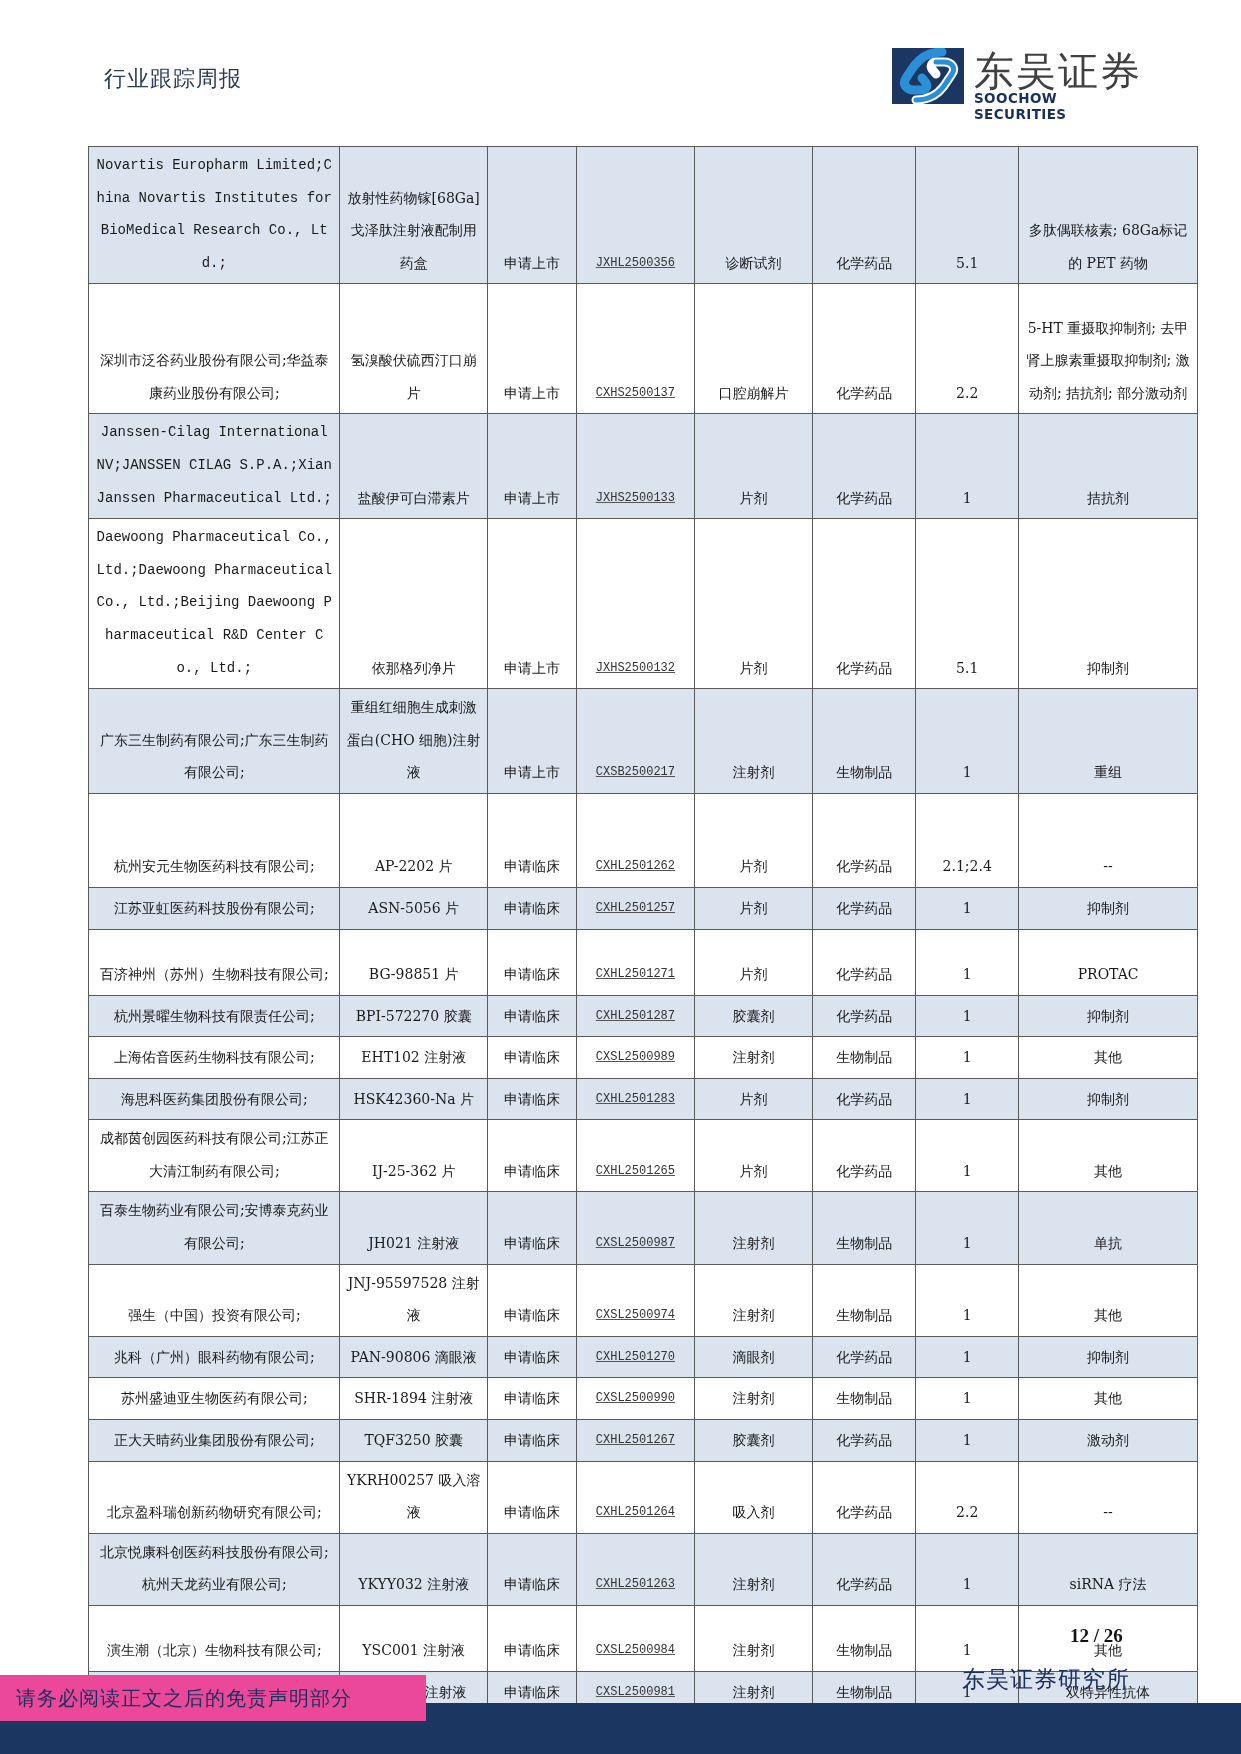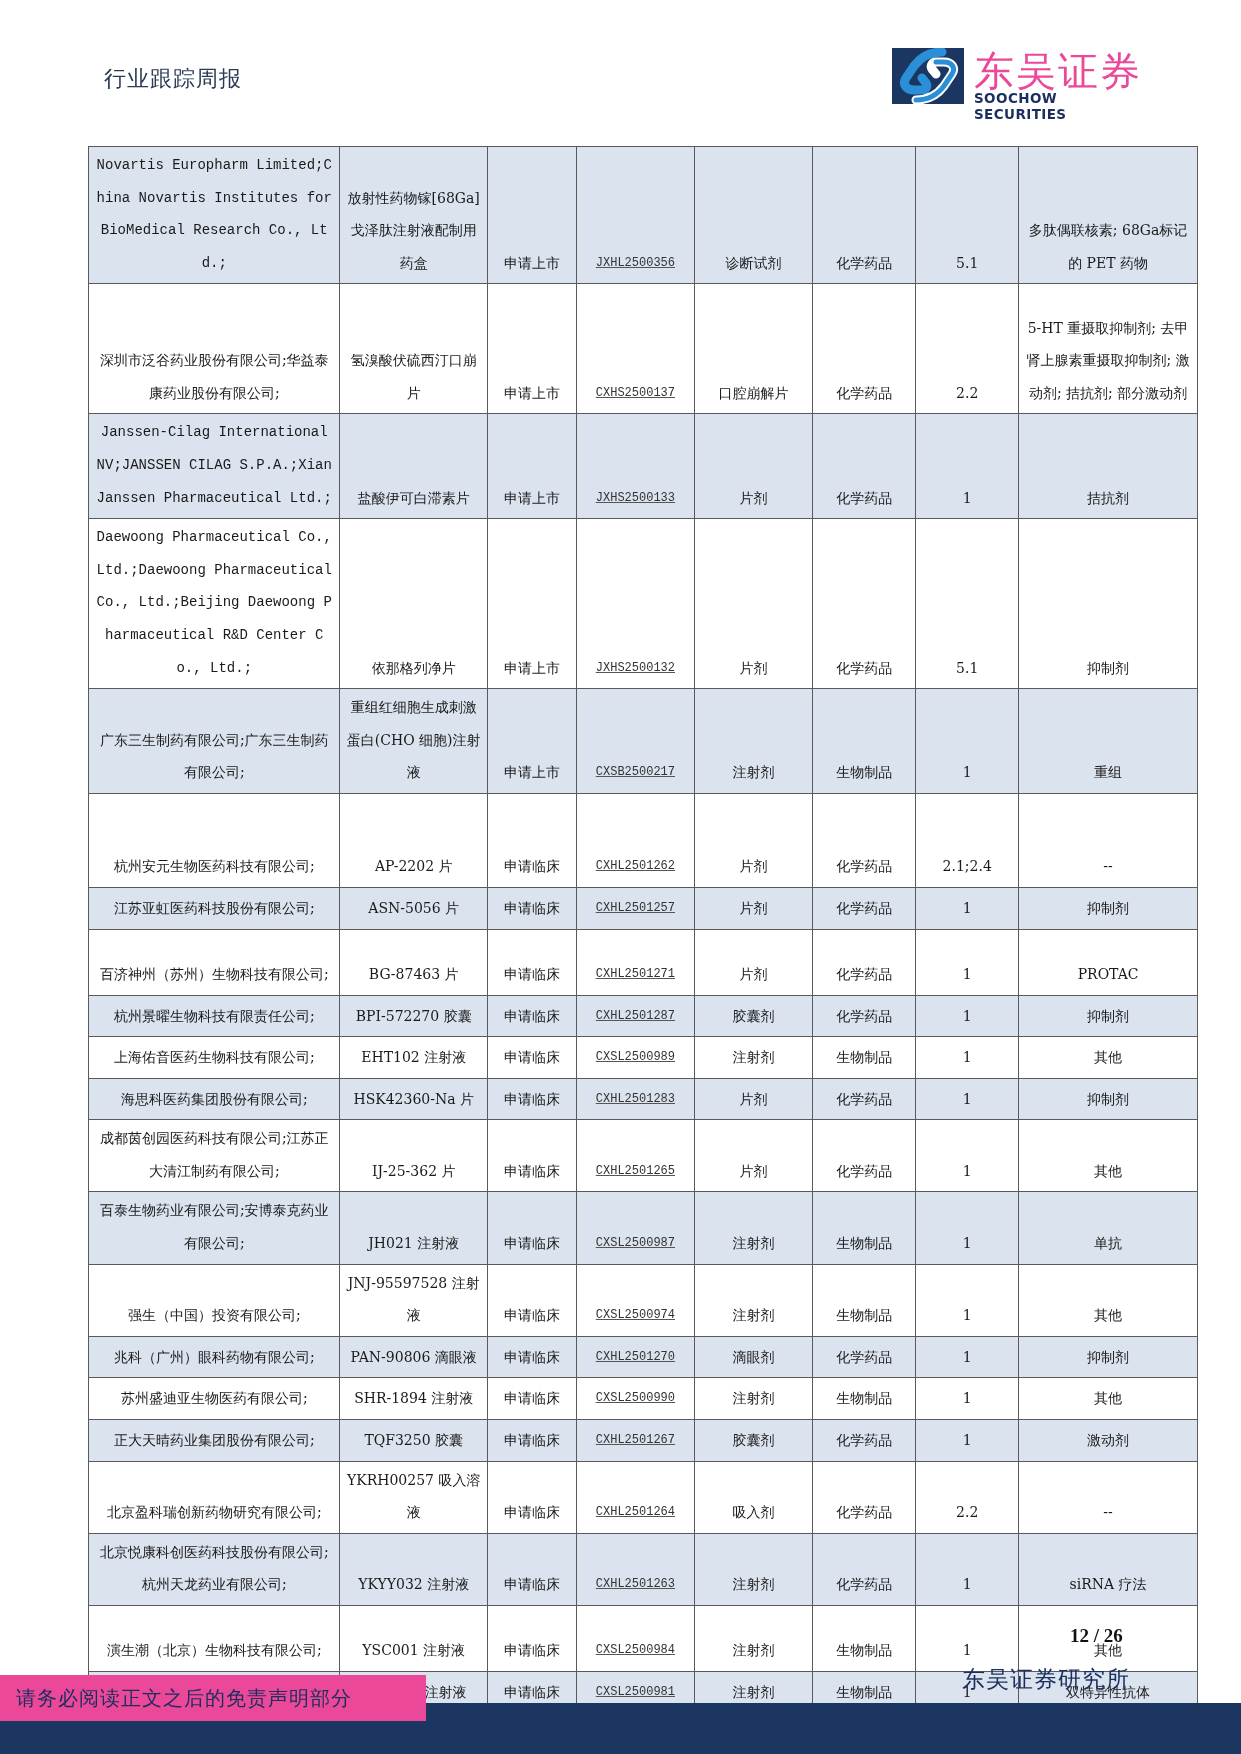--- a/index.html
+++ b/index.html
@@ -2,21 +2,21 @@
 <html><head>
 <meta charset="utf-8">
 <style>
   html, body { margin: 0; padding: 0; background: #ffffff; }
   body { width: 1241px; height: 1754px; position: relative; overflow: hidden;
          font-family: "DejaVu Serif", "Liberation Serif", serif; color: #1a1a1a; }
   .header-title { position: absolute; left: 104px; top: 64px; font-size: 22px; color: #2b3b55;
          letter-spacing: 1px; font-family: "DejaVu Serif", serif; }
   .logo { position: absolute; left: 892px; top: 48px; width: 260px; height: 60px; }
   .logo-mark { position: absolute; left: 0; top: 0; width: 72px; height: 56px; }
-  .logo-cn { position: absolute; left: 82px; top: -4px; font-size: 40px; color: #ec4899;
+  .logo-cn { position: absolute; left: 82px; top: -4px; font-size: 40px; color: #404040;
          font-family: Liberation Serif, serif; letter-spacing: 2px; }
   .logo-en { position: absolute; left: 82px; top: 42px; font-size: 13.5px; color: #1a2f5e;
          font-family: "DejaVu Sans", sans-serif; font-weight: bold; letter-spacing: 0.4px; }
 
   table.reg { position: absolute; left: 88px; top: 146px; width: 1110px;
          border-collapse: collapse; table-layout: fixed; font-size: 14px; }
   table.reg td { border: 1.5px solid #5a5a5a; text-align: center; vertical-align: bottom;
          padding: 2px 6px 4px; line-height: 32.6px; word-break: break-all; }
   table.reg tr.shaded td { background: #dbe3ef; }
   table.reg td.en { font-family: "Liberation Mono", "DejaVu Sans Mono", monospace; font-size: 14px; }
@@ -125,21 +125,21 @@
         <td>ASN-5056 片</td>
         <td>申请临床</td>
         <td class="code"><span>CXHL2501257</span></td>
         <td>片剂</td>
         <td>化学药品</td>
         <td>1</td>
         <td>抑制剂</td>
       </tr>
       <tr style="height: 66px;">
         <td>百济神州（苏州）生物科技有限公司;</td>
-        <td>BG-87463 片</td>
+        <td>BG-98851 片</td>
         <td>申请临床</td>
         <td class="code"><span>CXHL2501271</span></td>
         <td>片剂</td>
         <td>化学药品</td>
         <td>1</td>
         <td>PROTAC</td>
       </tr>
       <tr class="shaded" style="height: 34px;">
         <td>杭州景曜生物科技有限责任公司;</td>
         <td>BPI-572270 胶囊</td>

